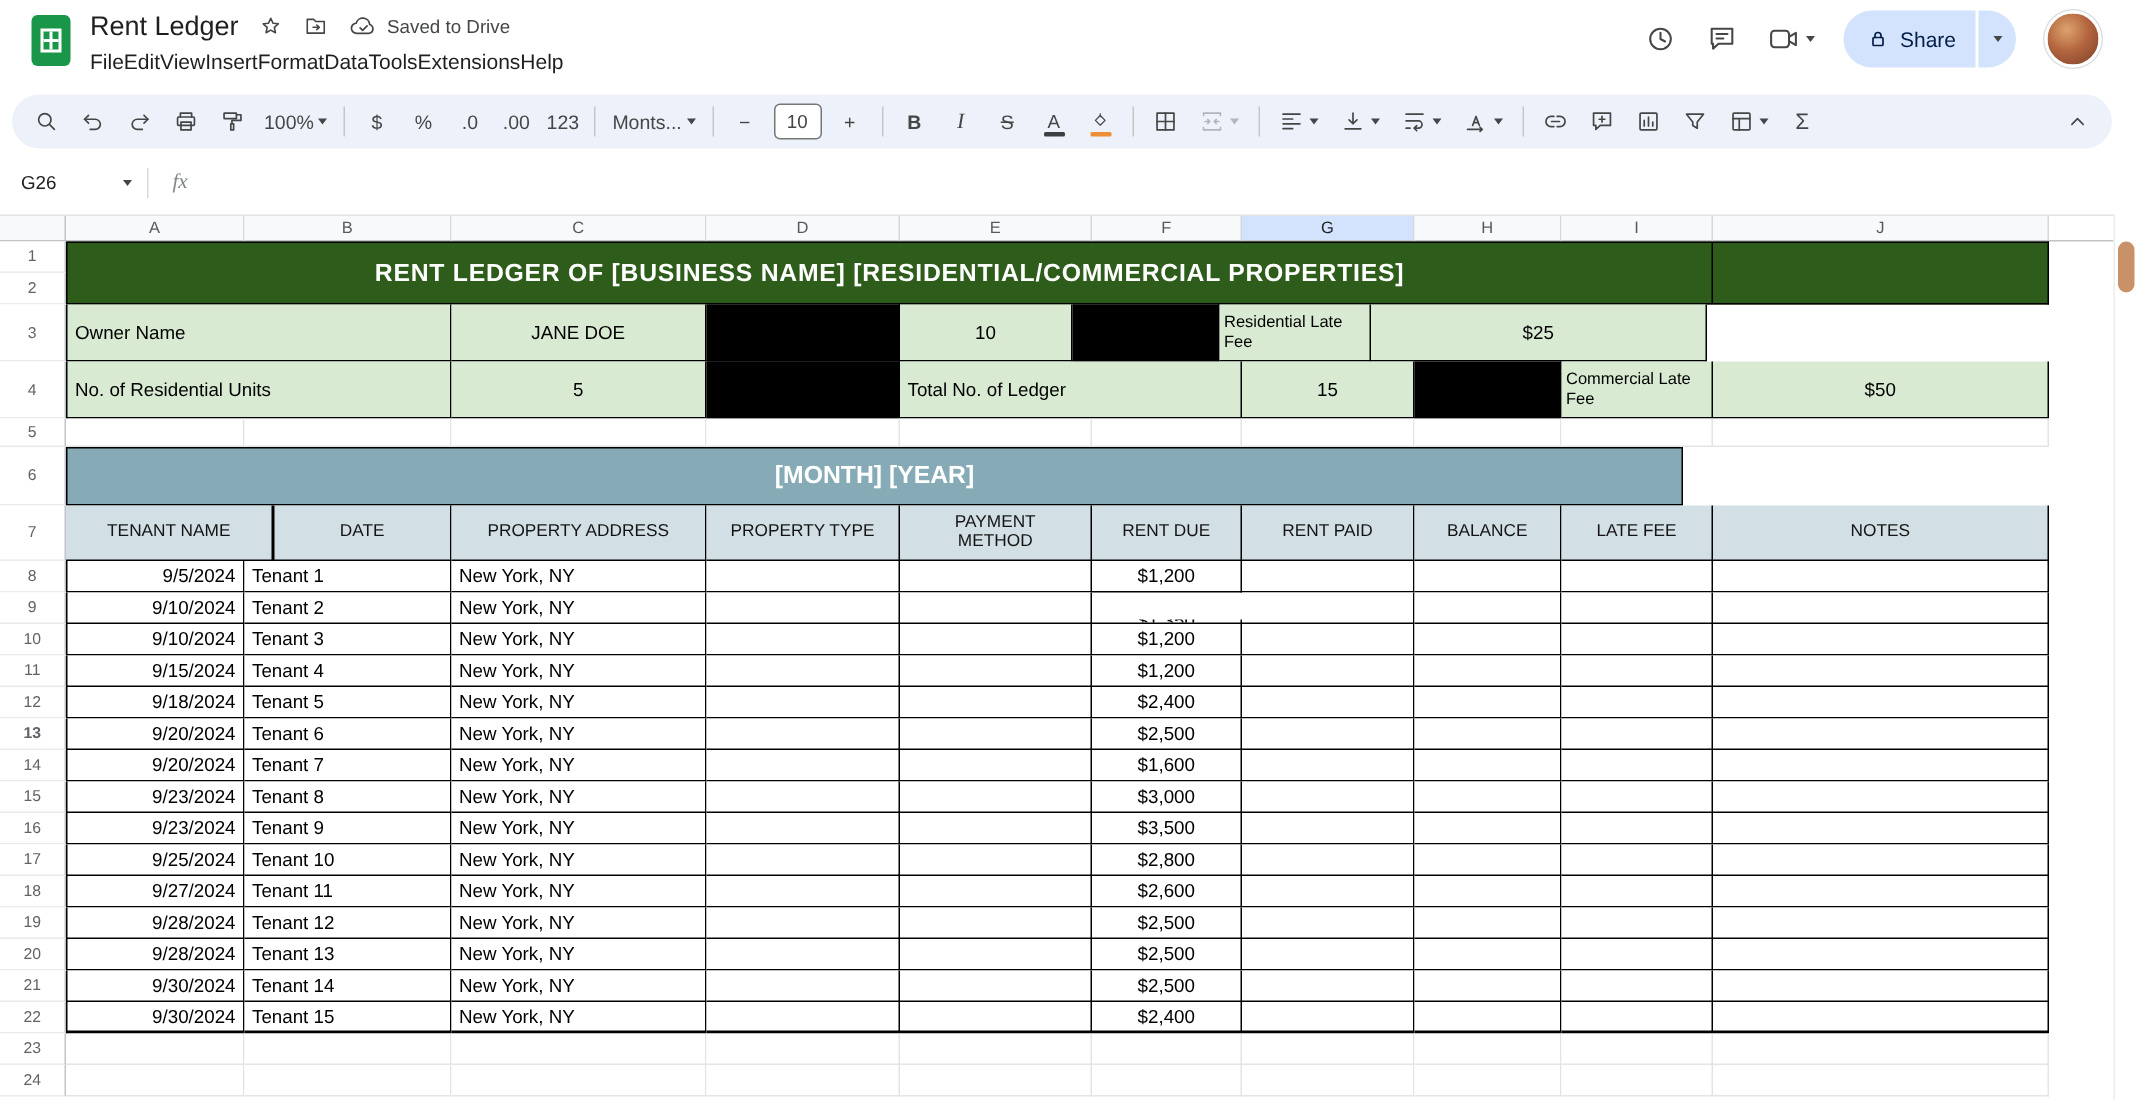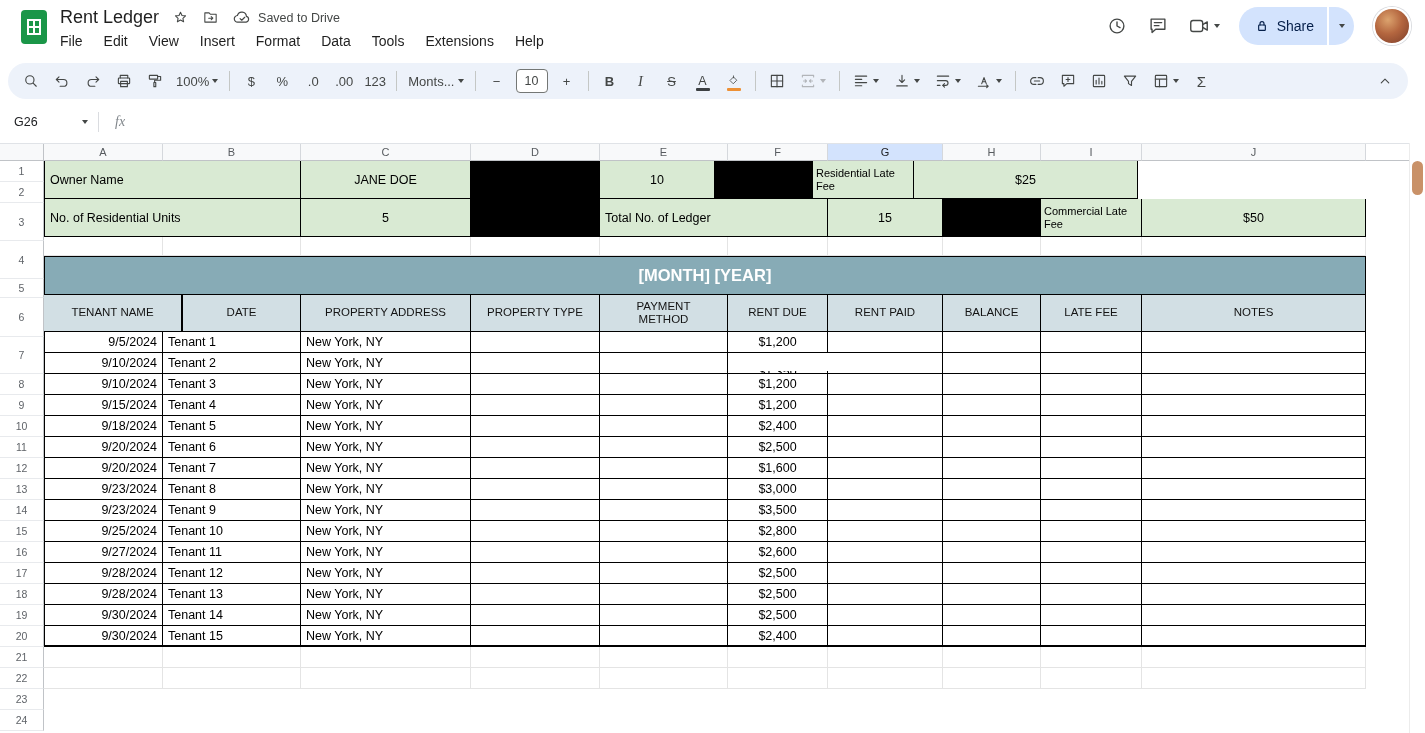--- a/index.html
+++ b/index.html
@@ -13,23 +13,23 @@
   .logo-grid{position:absolute;left:6px;top:9px;width:14px;height:16px;border:2px solid #fff;box-sizing:border-box;}
   .logo-grid::before{content:'';position:absolute;left:0;right:0;top:44%;height:2px;background:#fff;}
   .logo-grid::after{content:'';position:absolute;top:0;bottom:0;left:44%;width:2px;background:#fff;}
   .title-block{padding-top:5px;}
   .title-row{display:flex;align-items:center;gap:13px;height:25px;}
   .doc-title{font-size:18px;color:#1f1f1f;}
   .ticon{display:flex;align-items:center;}
   .ticon svg{width:17px;height:17px;stroke:#444746;fill:none;stroke-width:1.5;stroke-linecap:round;stroke-linejoin:round;}
   .saved{display:flex;align-items:center;gap:6px;font-size:12.5px;color:#444746;}
   .saved svg{width:20px;height:20px;stroke:#444746;fill:none;stroke-width:1.4;stroke-linecap:round;stroke-linejoin:round;}
-  .menu-row{display:flex;gap:21px;margin-top:3px;font-size:14px;color:#1f1f1f;}
+  .menu-row{display:flex;margin-top:3px;font-size:14px;color:#1f1f1f;}
   .menu-item{cursor:default;}
-  .top-right{margin-left:auto;display:flex;align-items:center;gap:19px;padding-right:14px;height:52px;}
+  .top-right{margin-left:auto;display:flex;align-items:center;gap:19px;padding-right:24px;height:52px;}
   .tricon{display:flex;align-items:center;gap:4px;}
   .tricon svg{width:22px;height:22px;stroke:#444746;fill:none;stroke-width:1.5;stroke-linecap:round;stroke-linejoin:round;}
   .share-wrap{display:flex;align-items:center;}
   .share{height:38px;background:var(--share-bg);border-radius:19px 0 0 19px;display:flex;align-items:center;gap:7px;
          padding:0 13px 0 15px;color:#041e49;font-size:14px;font-weight:500;}
   .share svg{width:16px;height:16px;stroke:#041e49;fill:none;stroke-width:1.7;stroke-linecap:round;stroke-linejoin:round;}
   .share-caret{height:38px;width:25px;background:var(--share-bg);border-radius:0 19px 19px 0;margin-left:2px;
                display:flex;align-items:center;justify-content:center;}
   .avatar{width:34px;height:34px;border-radius:50%;flex:none;
           background:radial-gradient(circle at 38% 32%,#dca36e 0%,#b4663f 45%,#7b3d29 100%);
@@ -362,35 +362,39 @@
           <div class="rnum" style="height: 38px;">3</div>
           <div class="rnum" style="height: 38px;">4</div>
           <div class="rnum" style="height: 19px;">5</div>
           <div class="rnum" style="height: 39px;">6</div>
           <div class="rnum" style="height: 37px;">7</div>
           <div class="rnum" style="height: 21px;">8</div>
           <div class="rnum" style="height: 21px;">9</div>
           <div class="rnum" style="height: 21px;">10</div>
           <div class="rnum" style="height: 21px;">11</div>
           <div class="rnum" style="height: 21px;">12</div>
-          <div class="rnum" style="height: 21px;">13</div>
+          <div class="rnum" style="height: 21px; font-weight: bold;">13</div>
           <div class="rnum" style="height: 21px;">14</div>
           <div class="rnum" style="height: 21px;">15</div>
           <div class="rnum" style="height: 21px;">16</div>
           <div class="rnum" style="height: 21px;">17</div>
           <div class="rnum" style="height: 21px;">18</div>
           <div class="rnum" style="height: 21px;">19</div>
           <div class="rnum" style="height: 21px;">20</div>
           <div class="rnum" style="height: 21px;">21</div>
           <div class="rnum" style="height: 21px;">22</div>
           <div class="rnum" style="height: 21px;">23</div>
           <div class="rnum" style="height: 21px;">24</div>
         </div>
       <div class="rows">
 
+        <div class="srow" style="height:42px">
+          <div class="cell banner bl" style="width:1098px">RENT LEDGER OF [BUSINESS NAME] [RESIDENTIAL/COMMERCIAL PROPERTIES]</div>
+          <div class="cell banner" style="width:224px"></div>
+        </div>
 
         <div class="srow" style="height:38px">
           <div class="cell ginfo la bl" style="width:257px">Owner Name</div>
           <div class="cell ginfo val" style="width:170px">JANE DOE</div>
           <div class="cell black" style="width:129px"></div>
           <div class="cell ginfo val" style="width:115px">10</div>
           <div class="cell black" style="width:98px"></div>
           <div class="cell ginfo feelbl" style="width:101px">Residential Late Fee</div>
           <div class="cell ginfo val" style="width:224px">$25</div>
         </div>
@@ -415,21 +419,21 @@
               <div class="lcell" style="width: 128px;"></div>
               <div class="lcell" style="width: 100px;"></div>
               <div class="lcell" style="width: 115px;"></div>
               <div class="lcell" style="width: 98px;"></div>
               <div class="lcell" style="width: 101px;"></div>
               <div class="lcell" style="width: 224px;"></div>
             </div>
           </div>
 
         <div class="srow" style="height:39px">
-          <div class="cell month bl" style="width:1322px">[MONTH] [YEAR]</div>
+          <div class="cell month bl" style="width:1078px">[MONTH] [YEAR]</div>
         </div>
 
         <div id="header-row-slot">
             <div class="srow" style="height: 37px;">
               <div class="cell hcell" style="width: 138px;">TENANT NAME</div>
               <div class="cell hcell bl" style="width: 119px;">DATE</div>
               <div class="cell hcell" style="width: 170px;">PROPERTY ADDRESS</div>
               <div class="cell hcell" style="width: 129px;">PROPERTY TYPE</div>
               <div class="cell hcell" style="width: 128px;">PAYMENT METHOD</div>
               <div class="cell hcell" style="width: 100px;">RENT DUE</div>

